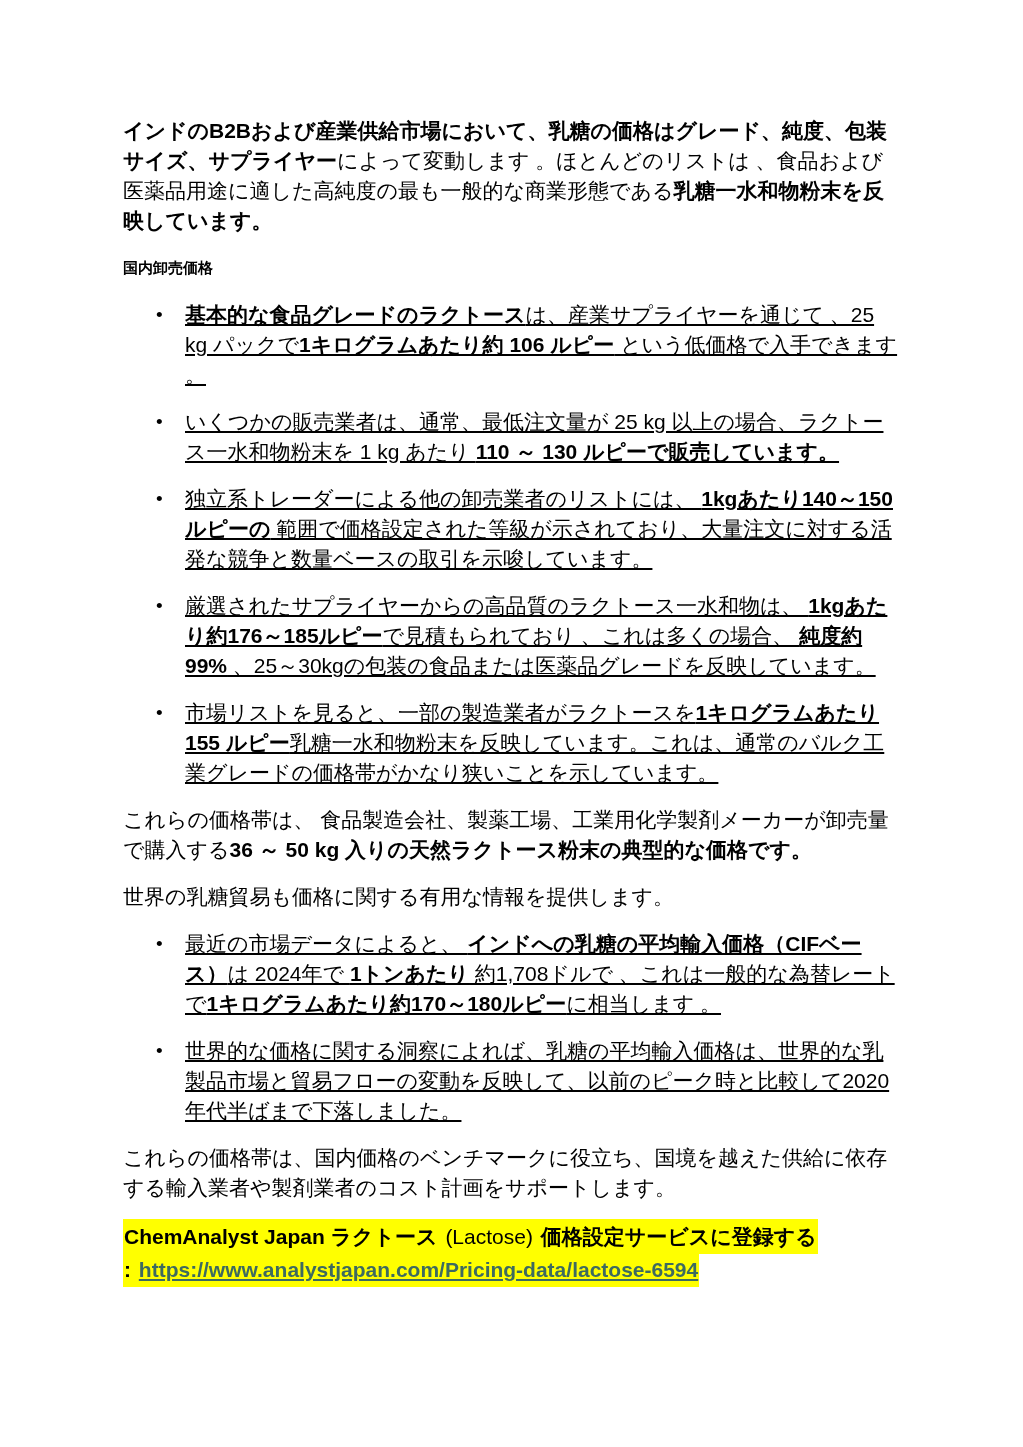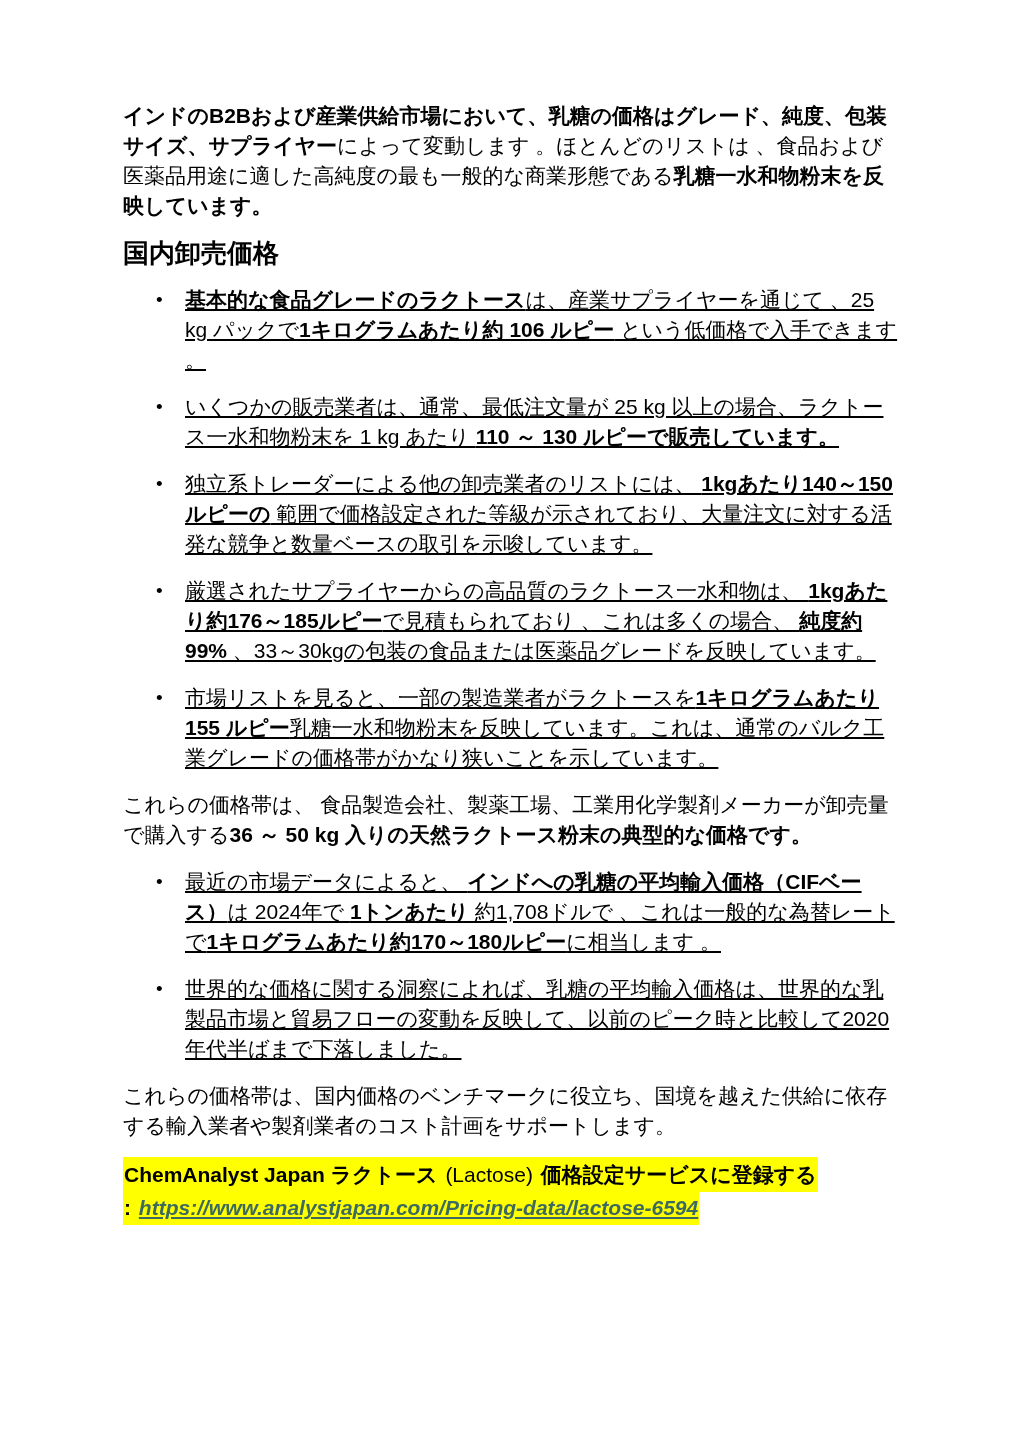--- a/index.html
+++ b/index.html
@@ -13,31 +13,31 @@
     width: 1023px;
     height: 1447px;
     background: #ffffff;
     overflow: hidden;
     font-family: "Liberation Sans", "DejaVu Sans", sans-serif;
     color: #000000;
   }
   .content {
     position: absolute;
     left: 123px;
-    top: 101px;
+    top: 116px;
     width: 779px;
     font-size: 21px;
     line-height: 30px;
     text-align: left;
   }
   .para, .heading, .bullet {
     margin: 0 0 17px 0;
   }
   .heading {
-    font-size: 26px;
+    font-size: 15px;
     font-weight: 700;
   }
   .b { font-weight: 700; }
   .bullet {
     display: flex;
     padding-left: 33px;
   }
   .bullet-marker {
     flex: 0 0 29px;
     font-size: 19px;
@@ -46,21 +46,20 @@
   .cta { line-height: 33px; }
   .hl {
     background: var(--hl, #ffff00);
     padding: 6px 1px;
   }
   a.link {
     font-weight: 700;
     text-decoration: underline;
     color: var(--link, #3d6a60);
     cursor: pointer;
-    font-style: italic;
   }
 </style>
 </head>
 <body>
 
 <div class="page" style="--hl: #ffff00; --link: #3d6a60;">
   <div class="content">
       <p class="para"><span class="b">インドのB2Bおよび産業供給市場において、乳糖の価格はグレード、純度、包装サイズ、サプライヤー</span><span>によって変動します 。ほとんどのリストは 、食品および医薬品用途に適した高純度の最も一般的な商業形態である</span><span class="b">乳糖一水和物粉末を反映しています。</span></p>
       <h2 class="heading"><span class="b">国内卸売価格</span></h2>
       <div class="bullet">
@@ -70,27 +69,28 @@
       <div class="bullet">
         <span class="bullet-marker">•</span>
         <span class="bullet-body"><span> いくつかの販売業者は、通常、最低注文量が 25 kg 以上の場合、ラクトース一水和物粉末を 1 kg あたり </span><span class="b">110 ～ 130 ルピーで販売しています。</span></span>
       </div>
       <div class="bullet">
         <span class="bullet-marker">•</span>
         <span class="bullet-body"><span>独立系トレーダーによる他の卸売業者のリストには、 </span><span class="b">1kgあたり140～150ルピーの</span><span> 範囲で価格設定された等級が示されており、大量注文に対する活発な競争と数量ベースの取引を示唆しています。</span></span>
       </div>
       <div class="bullet">
         <span class="bullet-marker">•</span>
-        <span class="bullet-body"><span>厳選されたサプライヤーからの高品質のラクトース一水和物は、 </span><span class="b">1kgあたり約176～185ルピー</span><span>で見積もられており 、これは多くの場合、 </span><span class="b">純度約99%</span><span> 、33～30kgの包装の食品または医薬品グレードを反映しています。</span></span>
+        <span class="bullet-body"><span>厳選されたサプライヤーからの高品質のラクトース一水和物は、 </span><span class="b">1kgあたり約176～185ルピー</span><span>で見積もられており 、これは多くの場合、 </span><span class="b">純度約99%</span><span> 、25～30kgの包装の食品または医薬品グレードを反映しています。</span></span>
       </div>
       <div class="bullet">
         <span class="bullet-marker">•</span>
         <span class="bullet-body"><span>市場リストを見ると、一部の製造業者がラクトースを</span><span class="b">1キログラムあたり155 ルピー</span><span>乳糖一水和物粉末を反映しています。これは、通常のバルク工業グレードの価格帯がかなり狭いことを示しています。</span></span>
       </div>
       <p class="para"><span>これらの価格帯は、 食品製造会社、製薬工場、工業用化学製剤メーカーが卸売量で購入する</span><span class="b">36 ～ 50 kg 入りの天然ラクトース粉末の典型的な価格です。</span></p>
+      <p class="para"><span>世界の乳糖貿易も価格に関する有用な情報を提供します。</span></p>
       <div class="bullet">
         <span class="bullet-marker">•</span>
         <span class="bullet-body"><span>最近の市場データによると、 </span><span class="b">インドへの乳糖の平均輸入価格（CIFベース）</span><span>は 2024年で </span><span class="b">1トンあたり</span><span> 約1,708ドルで 、これは一般的な為替レートで</span><span class="b">1キログラムあたり約170～180ルピー</span><span>に相当します 。</span></span>
       </div>
       <div class="bullet">
         <span class="bullet-marker">•</span>
         <span class="bullet-body"><span>世界的な価格に関する洞察によれば、乳糖の平均輸入価格は、世界的な乳製品市場と貿易フローの変動を反映して、以前のピーク時と比較して2020年代半ばまで下落しました。</span></span>
       </div>
       <p class="para"><span>これらの価格帯は、国内価格のベンチマークに役立ち、国境を越えた供給に依存する輸入業者や製剤業者のコスト計画をサポートします。</span></p>
       <p class="para cta"><span class="b hl">ChemAnalyst Japan ラクトース </span><span class="hl">(Lactose) </span><span class="b hl">価格設定サービスに登録する</span><br><span class="b hl">: </span><a class="link b hl" href="#">https://www.analystjapan.com/Pricing-data/lactose-6594</a></p>

